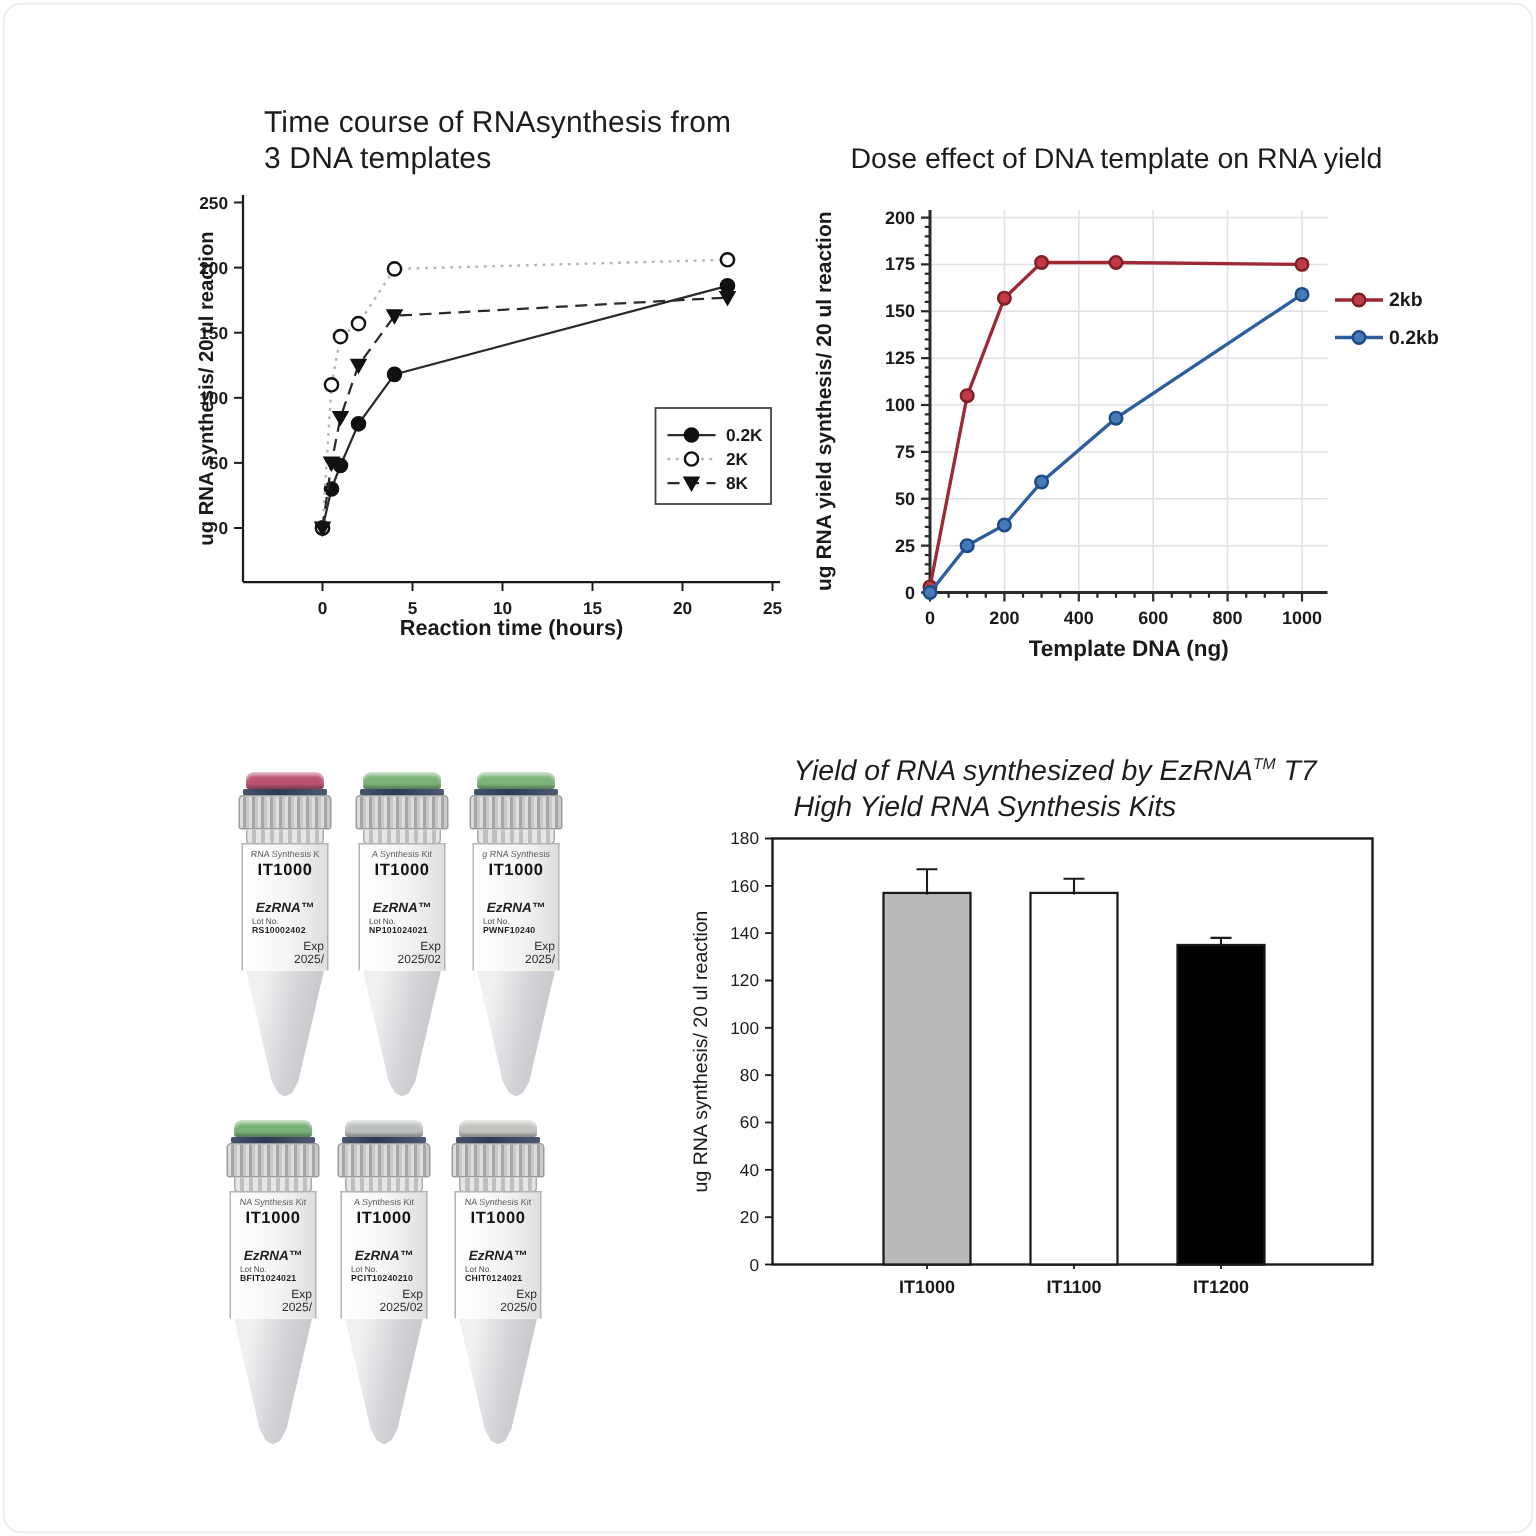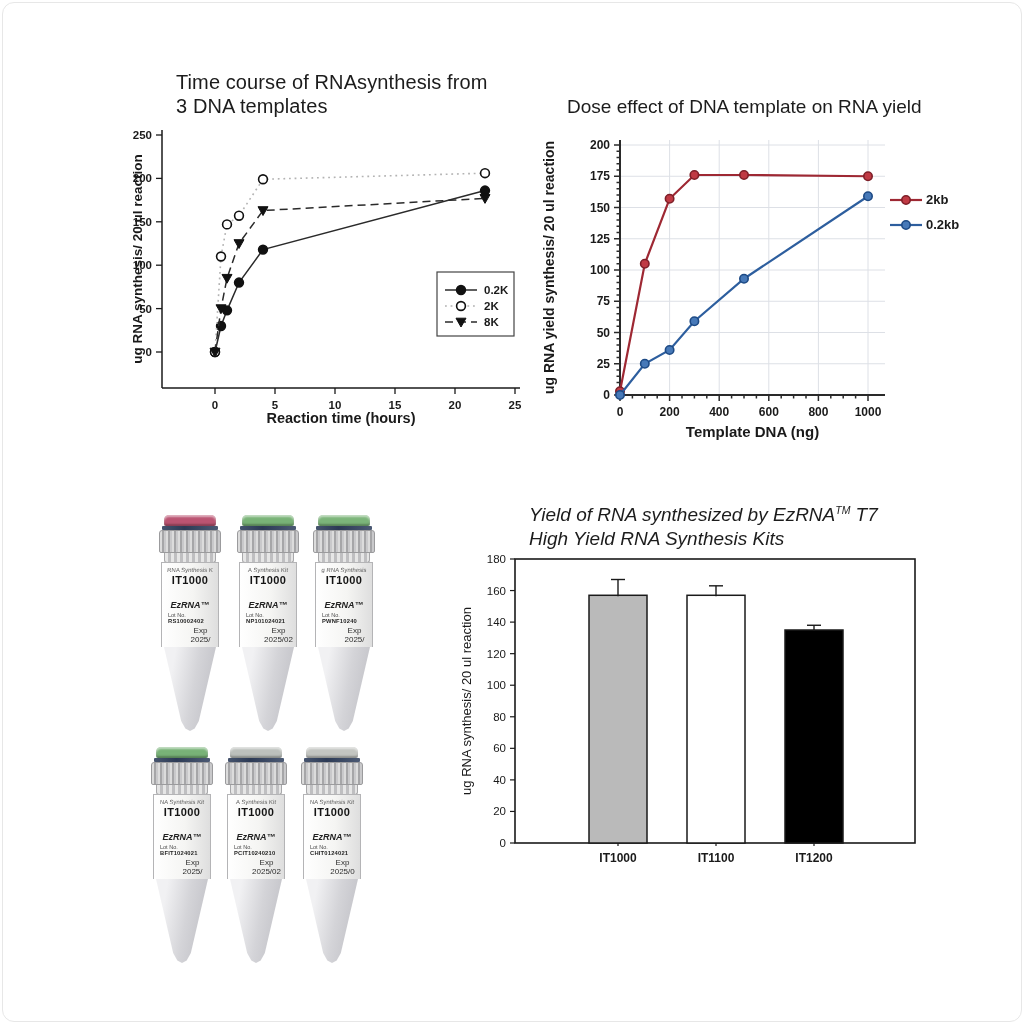--- a/index.html
+++ b/index.html
@@ -19,21 +19,21 @@
     border:1px solid #9b9b9d;border-radius:3px 3px 2px 2px;}
   .cap-collar{height:9px;width:50px;margin:0 auto;background:repeating-linear-gradient(90deg,#e6e6e6 0 3px,#bfbfc1 3px 6px);
     border:1px solid #a8a8aa;border-top:none;border-radius:0 0 3px 3px;}
   .tube-body{width:52px;margin:-1px auto 0;background:linear-gradient(90deg,#ffffff,#f5f5f3 55%,#dedede);
     border:1px solid #b4b4b6;border-bottom:none;padding:4px 2px 3px;text-align:center;}
   .l-kit{font-size:6px;color:#5d5d5d;white-space:nowrap;overflow:hidden;transform:skewX(-5deg);}
   .l-code{font-size:11px;font-weight:bold;color:#141414;letter-spacing:.4px;margin-top:1px;}
   .l-brand{font-size:9px;font-weight:bold;font-style:italic;color:#222;margin-top:14px;}
   .l-lotlabel{font-size:5.5px;color:#4a4a4a;text-align:left;margin:2px 0 0 4px;}
   .l-lot{font-size:5.8px;font-weight:bold;color:#1d1d1d;text-align:left;margin-left:4px;letter-spacing:.2px;white-space:nowrap;overflow:hidden;}
-  .l-exp{font-size:8px;color:#2e2e2e;text-align:center;margin:2px 0 0 21px;}
+  .l-exp{font-size:8px;color:#2e2e2e;text-align:right;margin:2px 0 0 21px;}
   .tube-cone{width:52px;margin:0 auto;height:84px;
     background:linear-gradient(100deg,#f1f1f3 18%,#d4d4d8 55%,#bcbcc2);
     clip-path:polygon(0 0,100% 0,67% 88%,59% 97%,50% 100%,41% 97%,33% 88%);}
 </style>
 </head>
 <body>
 
 <div class="frame"></div>
 
 <div class="abs chart-title" style="left:176px;top:70px;width:360px;">

